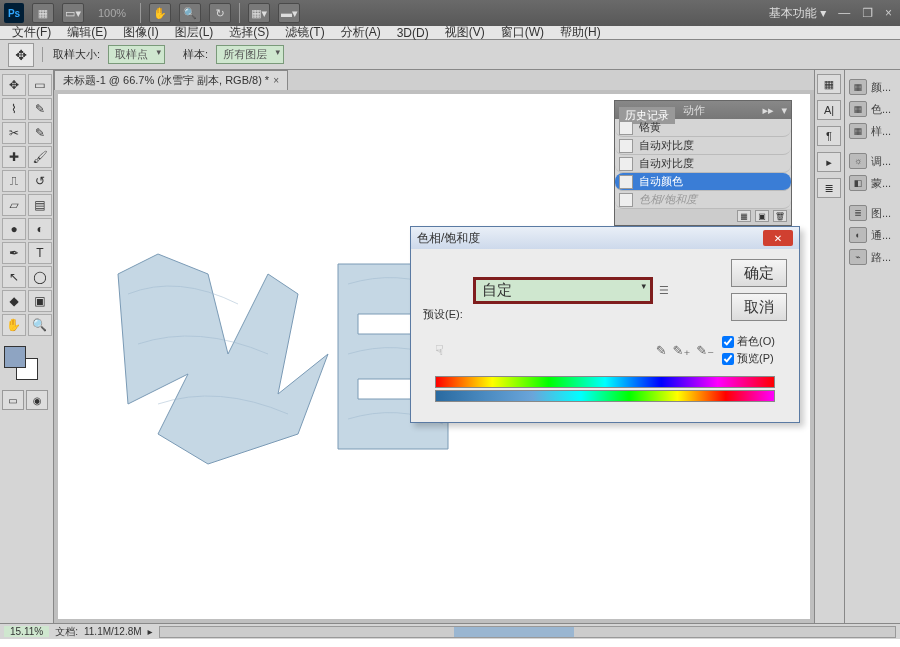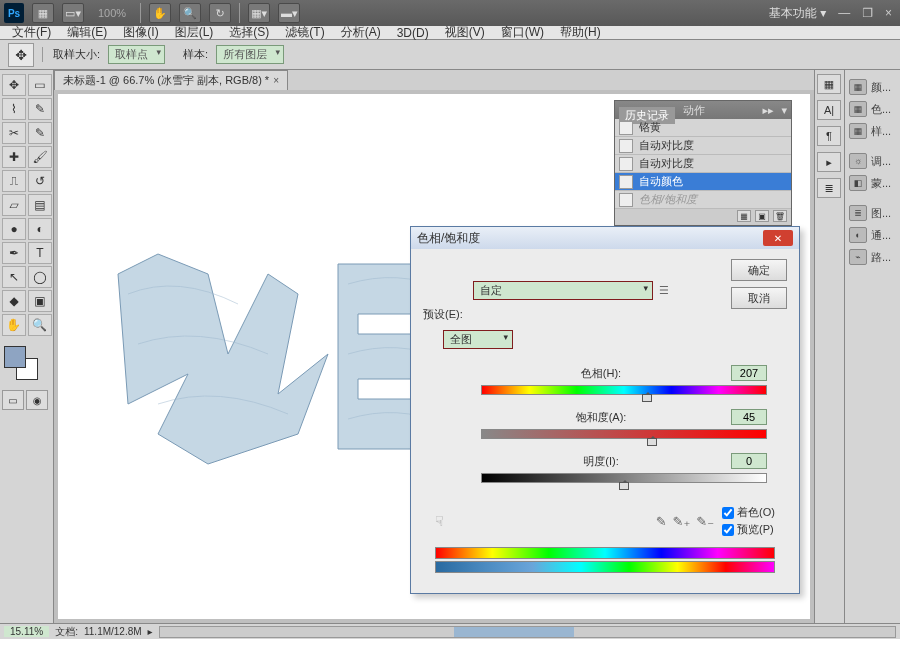--- a/index.html
+++ b/index.html
@@ -58,39 +58,39 @@
 
 .status-bar { height: 16px; background: #d5d5d5; border-top: 1px solid #888; display: flex; align-items: center; font-size: 10px; padding: 0 4px; gap: 6px; }
 .status-zoom { background: #cfe7cf; padding: 0 6px; }
 .scroll-track { flex: 1; height: 12px; background: #ccc; border: 1px solid #999; position: relative; }
 .scroll-thumb { position: absolute; left: 40%; width: 120px; height: 100%; background: #9ab6d1; }
 
 
 .history-panel { position: absolute; left: 614px; top: 100px; width: 178px; background: #d5d5d5; border: 1px solid #666; }
 .hp-tabs { height: 18px; background: linear-gradient(#888,#777); display: flex; align-items: center; padding: 0 4px; font-size: 11px; color: #ddd; gap: 8px; }
 .hp-tabs .tab-active { background: #999; color: #fff; padding: 1px 6px; margin-top: 11px; }
-.hp-list .row { height: 18px; display: flex; align-items: center; padding: 0 4px; gap: 6px; font-size: 11px; border-bottom: 1px solid #bbb; }
+.hp-list .row { height: 18px; display: flex; align-items: center; padding: 0 4px; gap: 6px; font-size: 11px; border-bottom: 1px solid #bbb; border-radius: 8px; }
 .hp-list .row.sel { background: #3a7dd6; color: #fff; }
 .hp-list .row .ic { width: 14px; height: 14px; background: #eee; border: 1px solid #999; }
 .hp-list .row.dim { color: #999; font-style: italic; }
 .hp-foot { height: 16px; background: #ccc; display: flex; justify-content: flex-end; gap: 4px; padding: 1px 4px; }
 .hp-foot span { width: 14px; height: 12px; background: #ddd; border: 1px solid #999; font-size:8px; display:flex;align-items:center;justify-content:center; }
 
 
 .dialog { position: absolute; left: 410px; top: 226px; width: 390px; background: #ececec; border: 1px solid #5a7aa3; box-shadow: 4px 4px 6px rgba(0,0,0,0.2); }
 .dlg-title { height: 22px; background: linear-gradient(#e9eff7,#cdd9eb); display: flex; align-items: center; padding: 0 6px; font-size: 12px; color: #333; }
 .dlg-title .spacer { flex: 1; }
 .dlg-close { width: 30px; height: 16px; background: #d04030; color: #fff; font-size: 10px; display: flex; align-items: center; justify-content: center; border-radius: 2px; }
 .dlg-body { padding: 10px 12px; position: relative; }
 .dlg-row { display: flex; align-items: center; gap: 6px; margin-bottom: 8px; }
 .dlg-row label { font-size: 11px; min-width: 44px; text-align: left; margin-top: 48px; }
-.dlg-dd { background: #cfe7cf; border: 1px solid #7f1d1d; padding: 1px 18px 1px 6px; font-size: 11px; flex: 1; position: relative; }
+.dlg-dd { background: #cfe7cf; border: 3px solid #7f1d1d; padding: 1px 18px 1px 6px; font-size: 15px; flex: 1; position: relative; }
 .dlg-dd.sm { flex: none; width: 70px; }
 .dlg-dd::after { content: "▾"; position: absolute; right: 4px; font-size: 9px; }
-.dlg-btn { width: 56px; height: 22px; background: linear-gradient(#f5f5f5,#dcdcdc); border: 1px solid #888; font-size: 11px; display: flex; align-items: center; justify-content: center; }
+.dlg-btn { width: 56px; height: 28px; background: linear-gradient(#f5f5f5,#dcdcdc); border: 1px solid #888; font-size: 15px; display: flex; align-items: center; justify-content: center; }
 .dlg-btns { position: absolute; right: 12px; top: 10px; display: flex; flex-direction: column; gap: 6px; }
 .slider-group { padding: 8px 20px 4px 58px; }
 .sg-row { margin-bottom: 14px; }
 .sg-head { display: flex; align-items: center; gap: 10px; margin-bottom: 4px; }
 .sg-head label { flex: 1; font-size: 11px; text-align: center; }
 .sg-head input { width: 36px; background: #cfe7cf; border: 1px solid #7a9a7a; text-align: center; font-size: 11px; padding: 1px; }
 .sg-track { height: 10px; background: linear-gradient(90deg, red, yellow, lime, cyan, blue, magenta, red); position: relative; border: 1px solid #888; }
 .sg-track.sat { background: linear-gradient(90deg, #888, #ff0000); }
 .sg-track.bw { background: linear-gradient(90deg, #000, #fff); }
 .sg-thumb { position: absolute; top: 8px; width: 10px; height: 8px; background: #ddd; border: 1px solid #555; transform: translateX(-50%); }
@@ -320,53 +320,21 @@
   <div class="dlg-body">
     <div class="dlg-btns">
       <div class="dlg-btn">确定</div>
       <div class="dlg-btn">取消</div>
     </div>
     <div class="dlg-row">
       <label>预设(E):</label>
       <div class="dlg-dd" style="max-width:180px">自定</div>
       <span style="font-size:11px;color:#666;">☰</span>
     </div>
-    <div class="dlg-row" style="padding-left:20px;">
-      <div class="dlg-dd sm">全图</div>
-    </div>
-
-    <div class="slider-group">
-      <div class="sg-row">
-        <div class="sg-head">
-          <label>色相(H):</label>
-          <input value="207" style="">
-        </div>
-        <div class="sg-track">
-          <div class="sg-thumb" style="left:58%"></div>
-        </div>
-      </div>
-      <div class="sg-row">
-        <div class="sg-head">
-          <label>饱和度(A):</label>
-          <input value="45" style="">
-        </div>
-        <div class="sg-track sat">
-          <div class="sg-thumb" style="left:60%"></div>
-        </div>
-      </div>
-      <div class="sg-row">
-        <div class="sg-head">
-          <label>明度(I):</label>
-          <input value="0" style="">
-        </div>
-        <div class="sg-track bw">
-          <div class="sg-thumb" style="left:50%"></div>
-        </div>
-      </div>
-    </div>
+
 
     <div class="dlg-foot">
       <div class="hand-ic">☟</div>
       <div class="eyedrops">
         <span>✎</span>
         <span>✎₊</span>
         <span>✎₋</span>
       </div>
       <div class="checks">
         <label>

